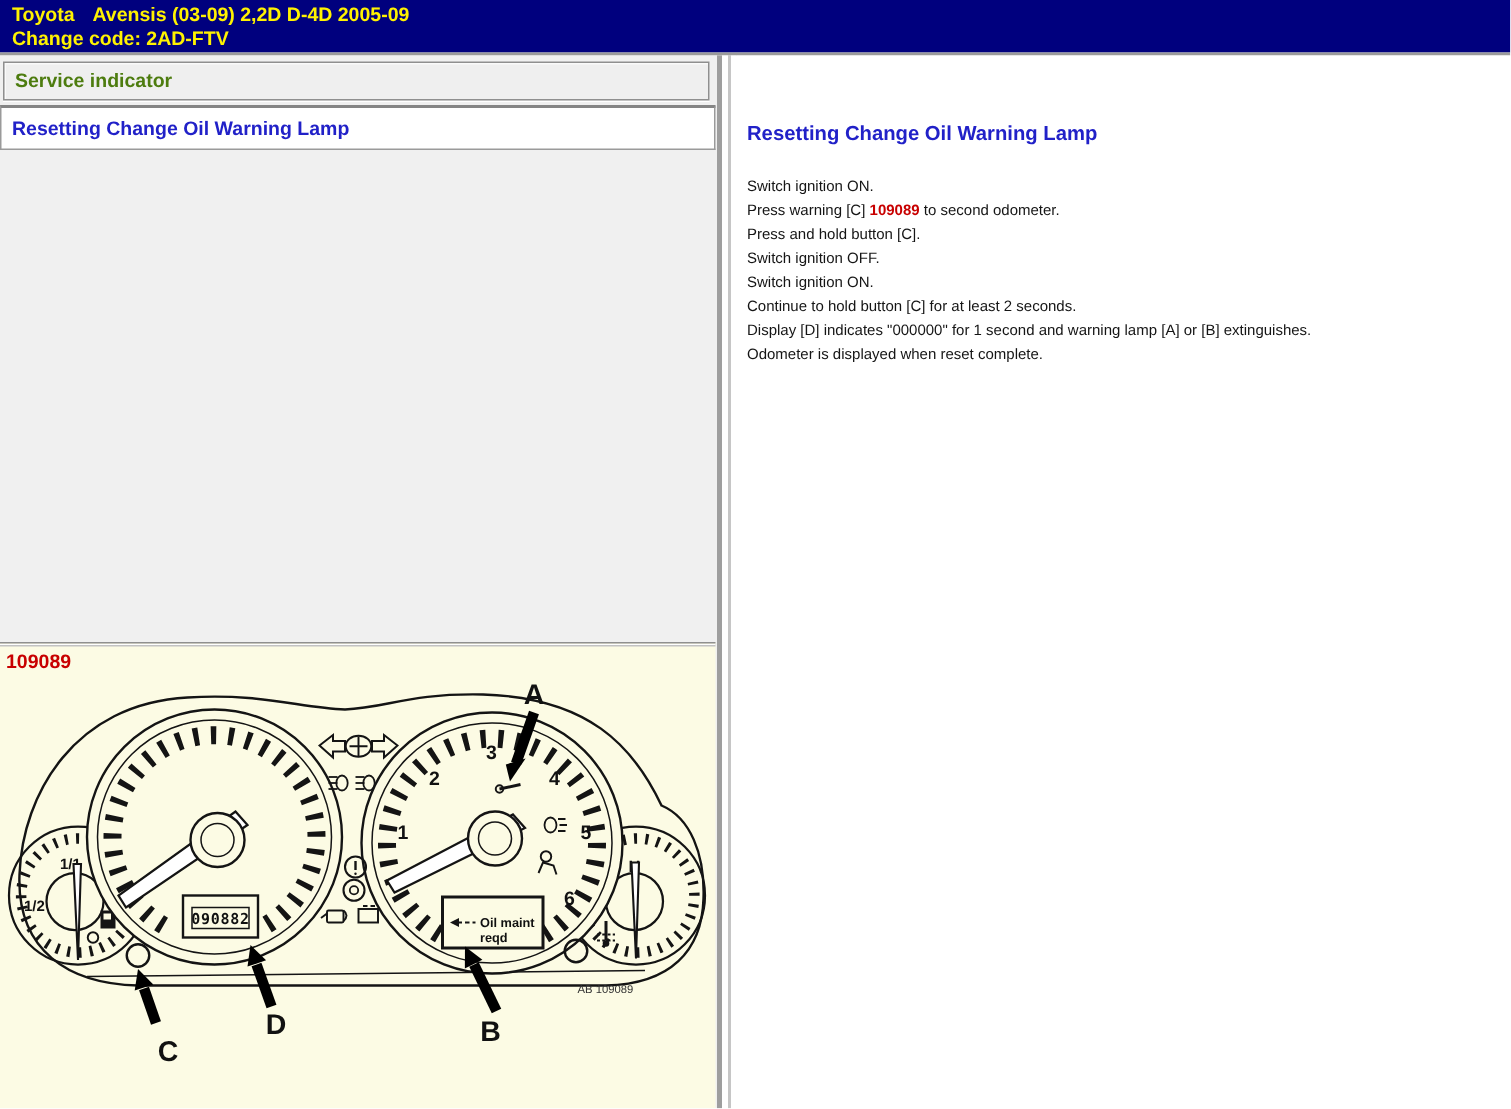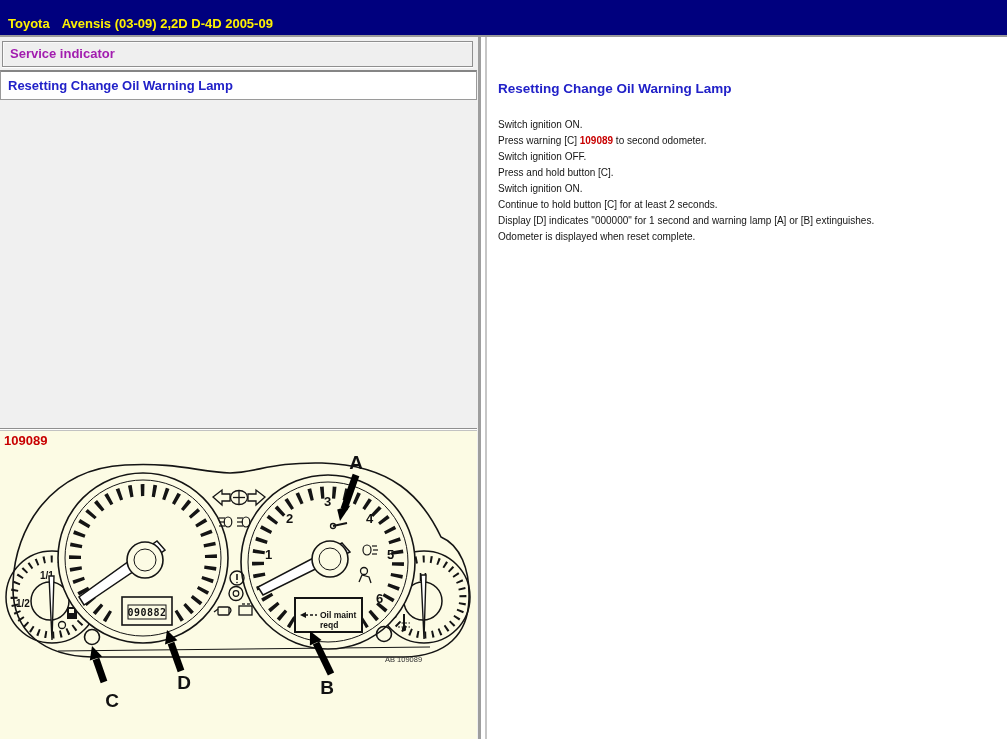--- a/index.html
+++ b/index.html
@@ -2,29 +2,29 @@
 <html><head>
 <meta charset="utf-8">
 <style>
   html,body{margin:0;padding:0;background:#fff;}
   #app{position:relative;width:1007px;height:739px;overflow:hidden;
        font-family:"Liberation Sans",sans-serif;background:#fff;}
 
   
   .titlebar{position:absolute;left:0;top:0;width:1007px;height:35px;
             background:#00007E;color:#FFF200;font-weight:bold;font-size:13px;
-            line-height:16px;padding:16px 0 0 8px;box-sizing:border-box;}
+            line-height:16px;padding:2px 0 0 8px;box-sizing:border-box;}
   .titlebar .model{margin-left:12px;}
   .header-sep{position:absolute;left:0;top:35px;width:1007px;height:2px;background:#9a9a9a;}
 
   
   .left-panel{position:absolute;left:0;top:37px;width:478px;height:702px;background:#F0F0F0;}
   .service-box{position:absolute;left:2px;top:4px;width:471px;height:26px;box-sizing:border-box;
                background:#efefef;border:1px solid #8f8f8f;box-shadow:0 1px 0 #fff,inset 1px 1px 0 #fafafa;
-               font-weight:bold;font-size:13px;color:#a21caf;line-height:24px;padding-left:7px;}
+               font-weight:bold;font-size:13px;color:#4d7c0f;line-height:24px;padding-left:7px;}
   .link-box{position:absolute;left:0;top:33px;width:477px;height:30px;box-sizing:border-box;
             background:#fff;border:1px solid #9a9a9a;border-top:2px solid #858585;
             font-weight:bold;font-size:13px;line-height:27px;padding-left:7px;}
   .link-box a{color:#2121C8;text-decoration:none;cursor:pointer;}
 
   
   .figure-area{position:absolute;left:0;top:391px;width:477px;height:311px;box-sizing:border-box;
                background:#FCFBE4;border-top:1px solid #8f8f8f;
                box-shadow:inset 0 1px 0 #fefefe,inset 0 2px 0 #c2c2c2;}
   .figure-ref{position:absolute;left:4px;top:4px;color:#C80000;font-weight:bold;font-size:13px;}
@@ -227,22 +227,22 @@
     </div>
   </div>
 
   <div class="splitter"></div>
 
   <div class="right-panel">
     <div class="content-heading">Resetting Change Oil Warning Lamp</div>
     <div class="steps">
       <div class="step">Switch ignition ON.</div>
       <div class="step"><span>Press warning [C] </span><span class="ref-red">109089</span><span> to second odometer.</span></div>
+      <div class="step">Press and hold button [C].</div>
       <div class="step">Switch ignition OFF.</div>
-      <div class="step">Press and hold button [C].</div>
       <div class="step">Switch ignition ON.</div>
       <div class="step">Continue to hold button [C] for at least 2 seconds.</div>
       <div class="step">Display [D] indicates "000000" for 1 second and warning lamp [A] or [B] extinguishes.</div>
       <div class="step">Odometer is displayed when reset complete.</div>
     </div>
   </div>
 
 </div>
 
 </body></html>

